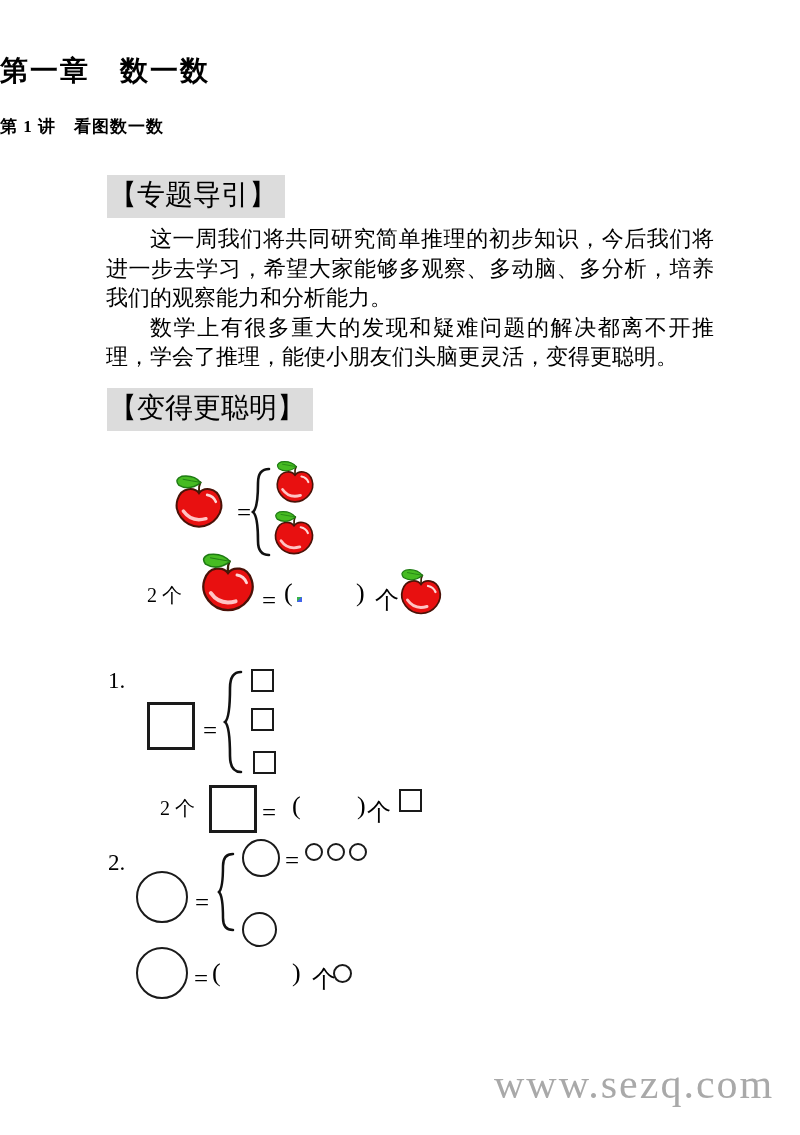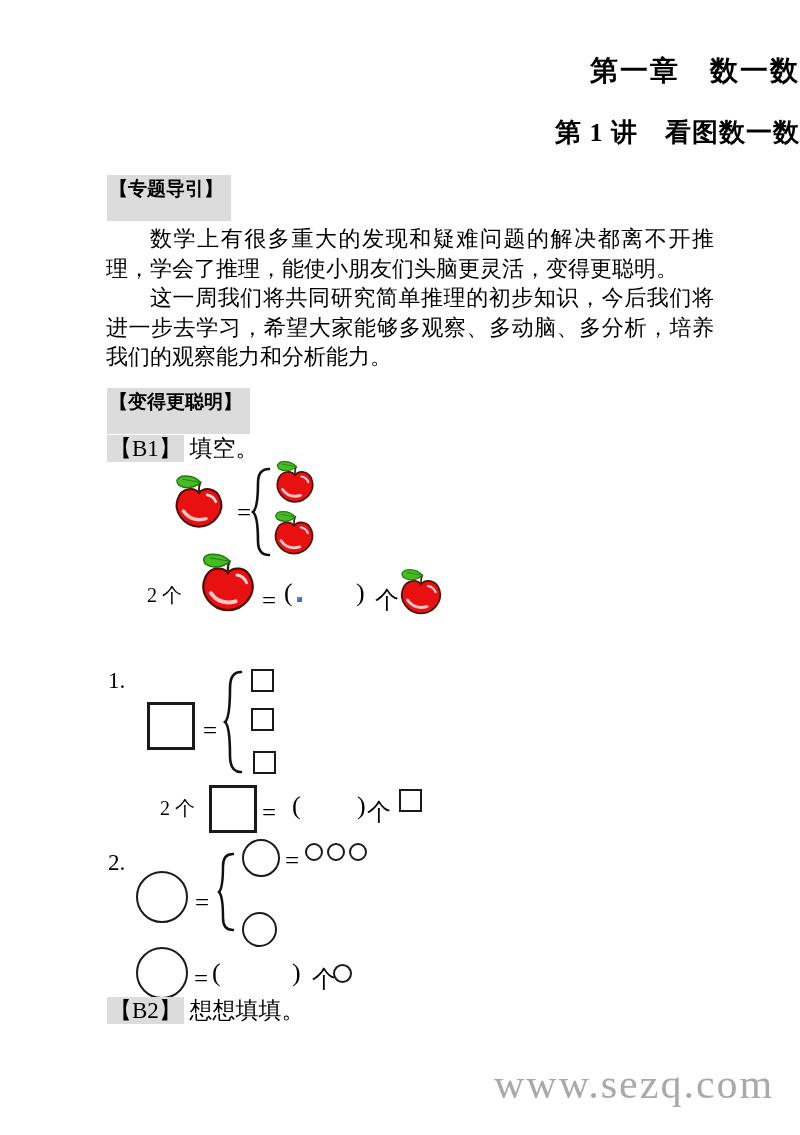--- a/index.html
+++ b/index.html
@@ -1,26 +1,26 @@
 <!DOCTYPE html>
 <html style="--heading-bg: #dcdcdc; --apple-red: #e81010; --apple-outline: #4a1208; --leaf-green: #46bb22; --leaf-outline: #1d7a12; --shape-outline: #1a1a1a; --watermark-gray: #a9a9a9; --dot-blue: #4263eb; --dot-green: #37b24d;"><head>
 <meta charset="utf-8">
 <style>
   html,body{margin:0;padding:0;background:#ffffff;}
   .page{
     position:relative;width:800px;height:1135px;background:#ffffff;
     font-family:"Liberation Serif","DejaVu Serif",serif;color:#000;overflow:hidden;
   }
   .abs{position:absolute;}
-  .center-line{left:0;width:800px;text-align:right;margin:0;}
+  .center-line{left:0;width:800px;text-align:left;margin:0;}
   .chapter-title{top:52px;font-size:28px;font-weight:bold;letter-spacing:2px;}
-  .lesson-title{top:115px;font-size:26px;font-weight:bold;letter-spacing:1px;}
+  .lesson-title{top:115px;font-size:17px;font-weight:bold;letter-spacing:1px;}
   .hdr{
-    background:var(--heading-bg);font-weight:bold;font-size:19px;line-height:1.25;
-    font-family:"Liberation Sans","DejaVu Sans",sans-serif;padding:2px 8px 20px 2px;
+    background:var(--heading-bg);font-weight:normal;font-size:28px;line-height:1.25;
+    font-family:"Liberation Sans","DejaVu Sans",sans-serif;padding:2px 8px 6px 2px;
   }
   .intro-text{left:106px;top:224px;width:608px;font-size:22px;line-height:29.6px;text-align:justify;}
   .intro-text p{margin:0;text-indent:2em;}
   .tagline{font-size:23px;}
   .tag{background:var(--heading-bg);padding:1px 2px;}
   .eq{font-size:25px;line-height:1;}
   .paren{font-size:26px;line-height:1;}
   .num{font-size:23px;}
   .prefix{font-size:20px;}
   .unit{font-size:24px;}
@@ -52,30 +52,26 @@
 </svg>
 
 <div class="page">
 
   <h1 class="abs center-line chapter-title">第一章　数一数</h1>
   <h2 class="abs center-line lesson-title">第 1 讲　看图数一数</h2>
 
   <div class="abs hdr" style="left:107px;top:175px;">【专题导引】</div>
 
   <div class="abs intro-text">
+    <p>这一周我们将共同研究简单推理的初步知识，今后我们将进一步去学习，希望大家能够多观察、多动脑、多分析，培养我们的观察能力和分析能力。</p>
     <p>数学上有很多重大的发现和疑难问题的解决都离不开推理，学会了推理，能使小朋友们头脑更灵活，变得更聪明。</p>
-    <p>这一周我们将共同研究简单推理的初步知识，今后我们将进一步去学习，希望大家能够多观察、多动脑、多分析，培养我们的观察能力和分析能力。</p>
   </div>
 
   <div class="abs hdr" style="left:107px;top:388px;">【变得更聪明】</div>
 
-  <div class="abs tagline" style="left:107px;top:433px;">
-    <span class="tag">【B1】</span>
-    <span>填空。</span>
-  </div>
 
   <svg class="abs apple-icon" style="left:170px;top:474px;" width="58" height="58">
       <use href="#apple-sym"></use>
     </svg>
   <span class="abs eq" style="left:237px;top:500px;">=</span>
   <svg class="abs brace-icon" style="left:251px;top:466px;" width="22" height="92" viewBox="0 0 22 92">
     <path d="M18 3 Q7 3 7 17 Q7 42 2 46 Q7 50 7 75 Q7 89 18 89" fill="none" stroke="#111" stroke-width="2.6" stroke-linecap="round"></path>
   </svg>
   <svg class="abs apple-icon" style="left:272px;top:460px;" width="46" height="46">
       <use href="#apple-sym"></use>
@@ -129,20 +125,16 @@
   <div class="abs circ" style="left:349px;top:843px;width:14px;height:14px;"></div>
   <div class="abs circ" style="left:242px;top:912px;width:31px;height:31px;"></div>
 
   <div class="abs circ" style="left:136px;top:947px;width:48px;height:48px;"></div>
   <span class="abs eq" style="left:194px;top:966px;">=</span>
   <span class="abs paren" style="left:212px;top:960px;">(</span>
   <span class="abs paren" style="left:292px;top:960px;">)</span>
   <span class="abs unit" style="left:312px;top:963px;">个</span>
   <div class="abs circ" style="left:333px;top:964px;width:15px;height:15px;"></div>
 
-  <div class="abs tagline" style="left:107px;top:995px;">
-    <span class="tag">【B2】</span>
-    <span>想想填填。</span>
-  </div>
 
   <div class="abs watermark">www.sezq.com</div>
 
 </div>
 
 </body></html>

